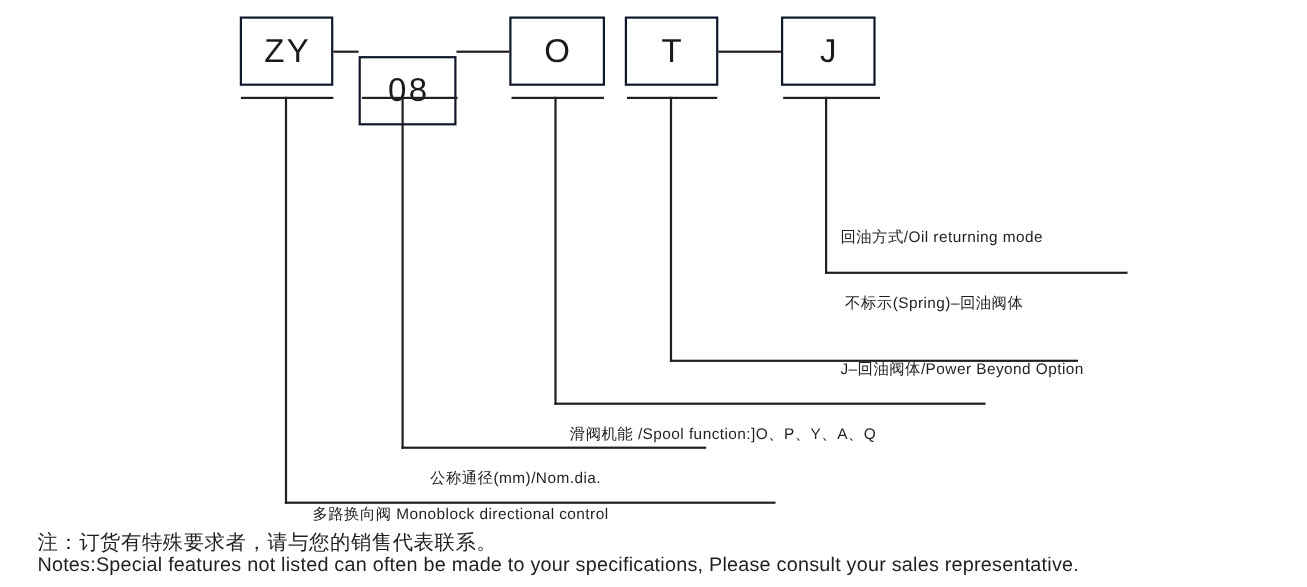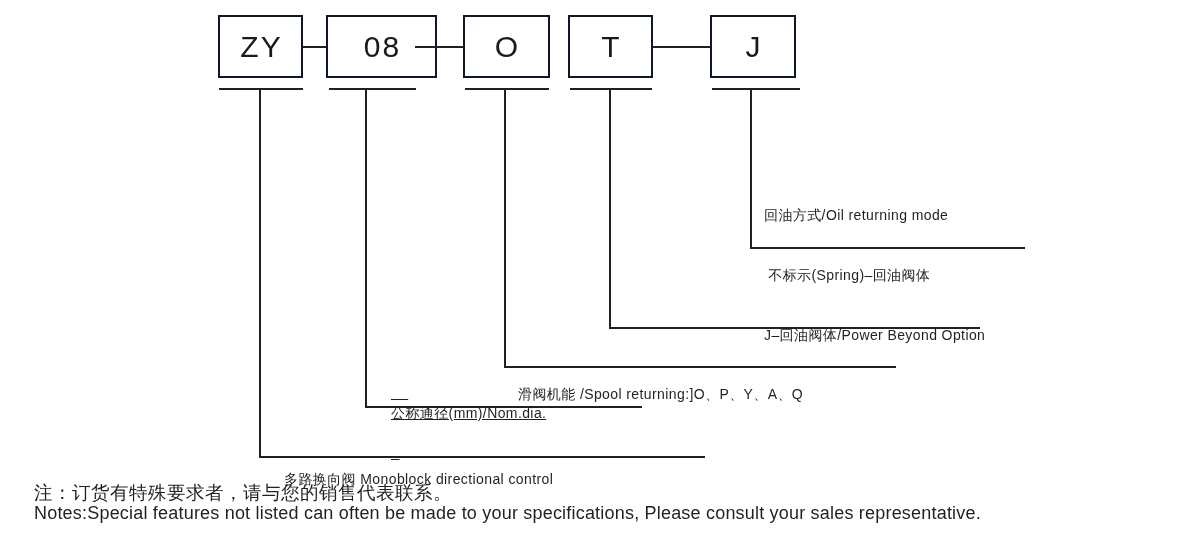--- a/index.html
+++ b/index.html
@@ -55,21 +55,21 @@
   .note-en { top: 503px; font-size: 18px; letter-spacing: 0.2px; }
 </style>
 </head>
 <body>
 
 <div class="canvas">
 
   <div class="code-box" style="left:218px; width:85px;">
     <span>ZY</span>
   </div>
-  <div class="code-box" style="left:326px; width:111px;">
+  <div class="code-box" style="left:326px; width:89px;margin-top:36px;">
     <span>08</span>
   </div>
   <div class="code-box" style="left:463px; width:87px;">
     <span>O</span>
   </div>
   <div class="code-box" style="left:568px; width:85px;">
     <span>T</span>
   </div>
   <div class="code-box" style="left:710px; width:86px;">
     <span>J</span>
@@ -98,27 +98,27 @@
   <div class="hline" style="left:259px; top:456px; width:446px;"></div>
 
   <div class="desc" style="left:764px; top:165px;">
     <div>回油方式/Oil returning mode</div>
     <div> 不标示(Spring)–回油阀体</div>
     <div>J–回油阀体/Power Beyond Option</div>
   </div>
 
 
   <div class="desc" style="left:518px; top:344px;">
-    <div>滑阀机能 /Spool returning:]O、P、Y、A、Q</div>
+    <div>滑阀机能 /Spool function:]O、P、Y、A、Q</div>
   </div>
 
-  <div class="desc" style="left:391px; top:363px;text-decoration:underline;">
+  <div class="desc" style="left:391px; top:384px;">
     <div>公称通径(mm)/Nom.dia.</div>
   </div>
 
-  <div class="desc" style="left:284px; top:429px;">
+  <div class="desc" style="left:284px; top:417px;">
     <div>多路换向阀 Monoblock directional control</div>
   </div>
 
   <div class="note note-zh">注：订货有特殊要求者，请与您的销售代表联系。</div>
   <div class="note note-en">Notes:Special features not listed can often be made to your specifications, Please consult your sales representative.</div>
 
 </div>
 
 </body></html>

